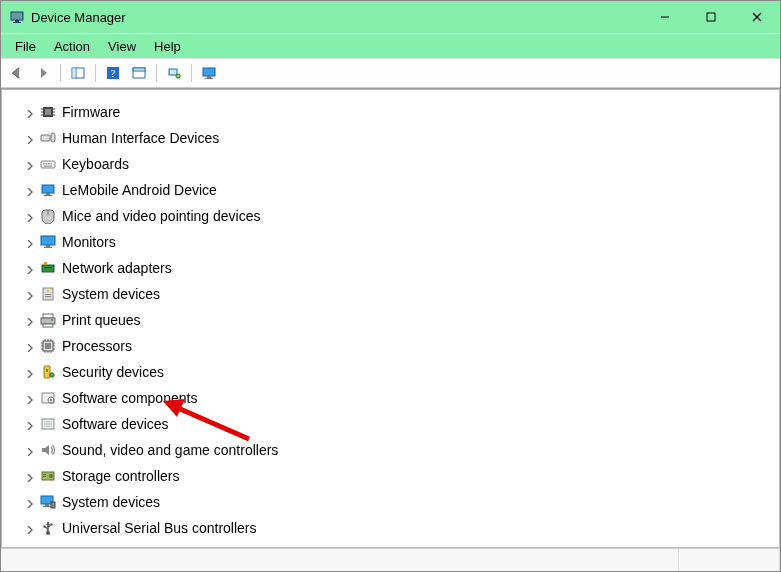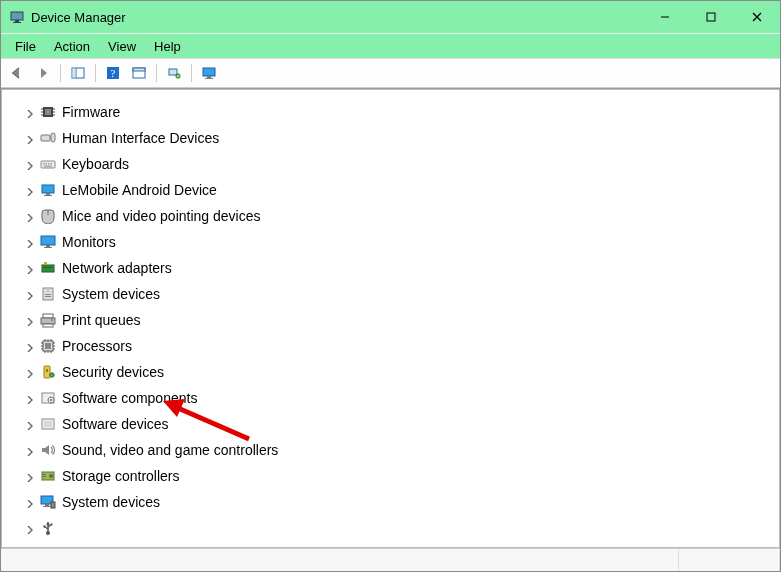--- a/index.html
+++ b/index.html
@@ -526,20 +526,21 @@
               <svg viewBox="0 0 16 16">
                 <circle cx="8" cy="13" r="2" fill="#555"></circle>
                 <line x1="8" y1="2" x2="8" y2="12" stroke="#555" stroke-width="1.5"></line>
                 <path d="M8 2 l-2 3 h4 z" fill="#555"></path>
                 <path d="M8 7 l3 -2" stroke="#555" stroke-width="1.3"></path>
                 <rect x="10.5" y="3.5" width="2" height="2" fill="#555"></rect>
                 <path d="M8 9 l-3 -2" stroke="#555" stroke-width="1.3"></path>
                 <circle cx="4.5" cy="6.5" r="1.2" fill="#555"></circle>
               </svg>
             </span>
+            <span class="cat-label">Universal Serial Bus controllers</span>
           </div>
         </div>
     </div>
 
     <div class="annotation">
       <svg viewBox="0 0 100 60" width="100" height="60">
         <defs></defs>
         <path d="M88 48 L10 14" stroke="#e10000" stroke-width="5" fill="none"></path>
         <polygon points="2,10 24,8 16,26" fill="#e10000"></polygon>
       </svg>

